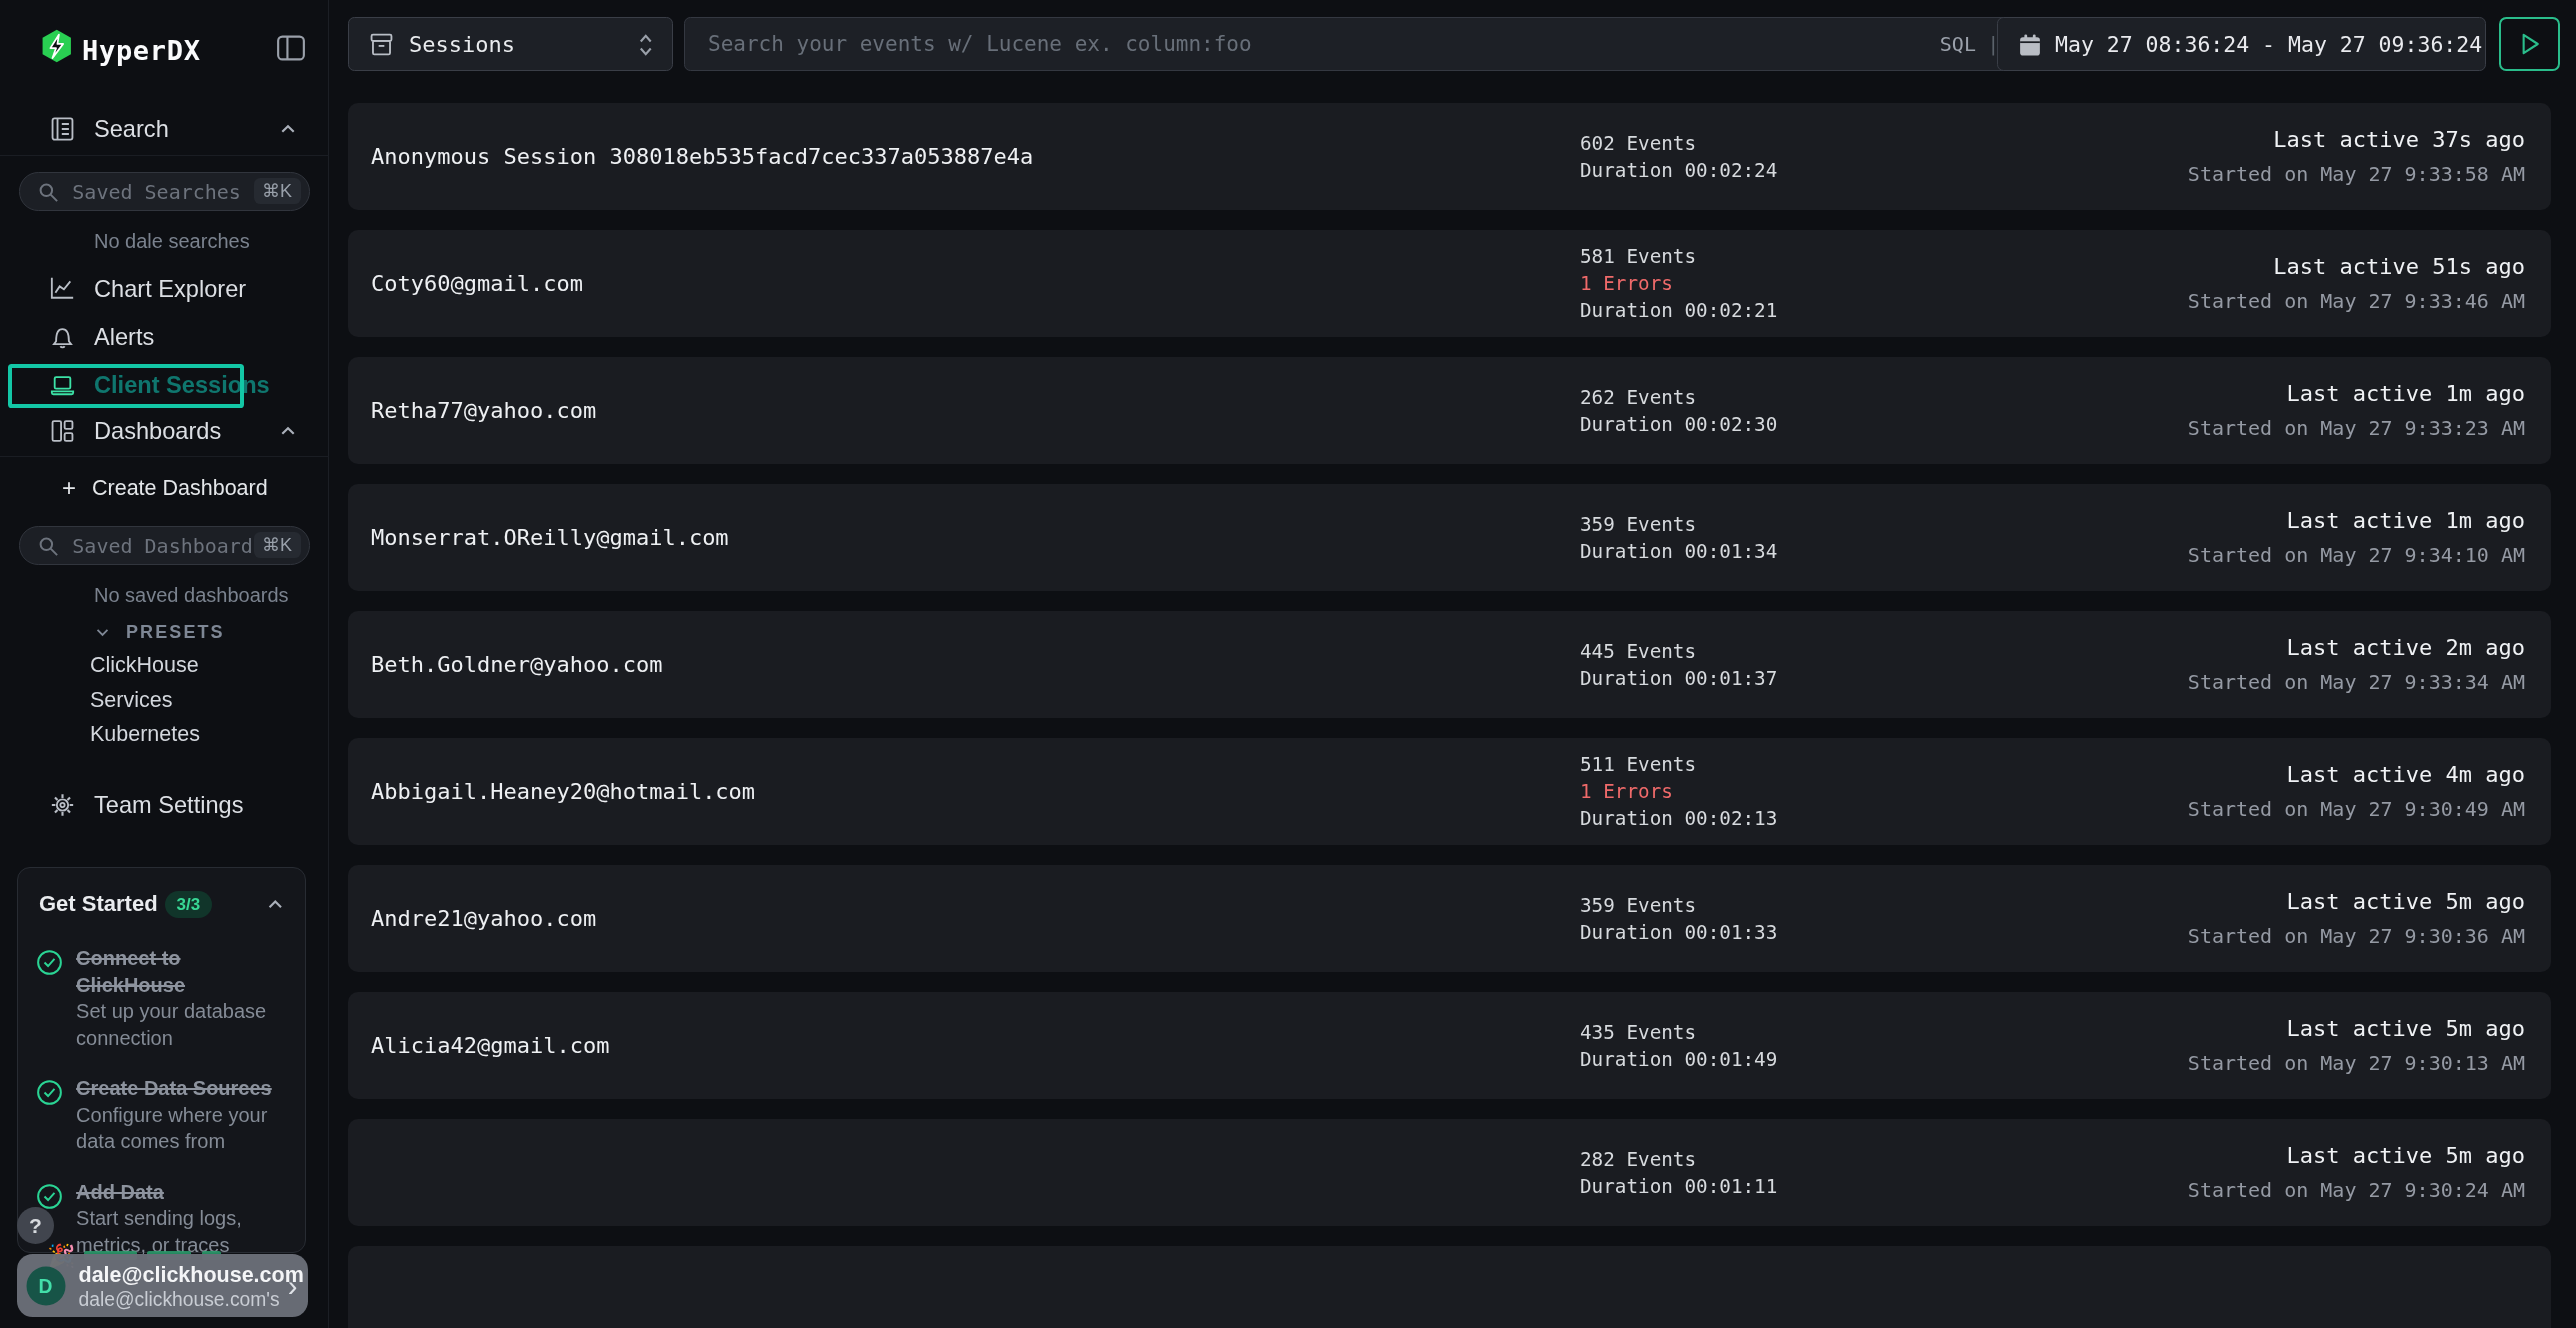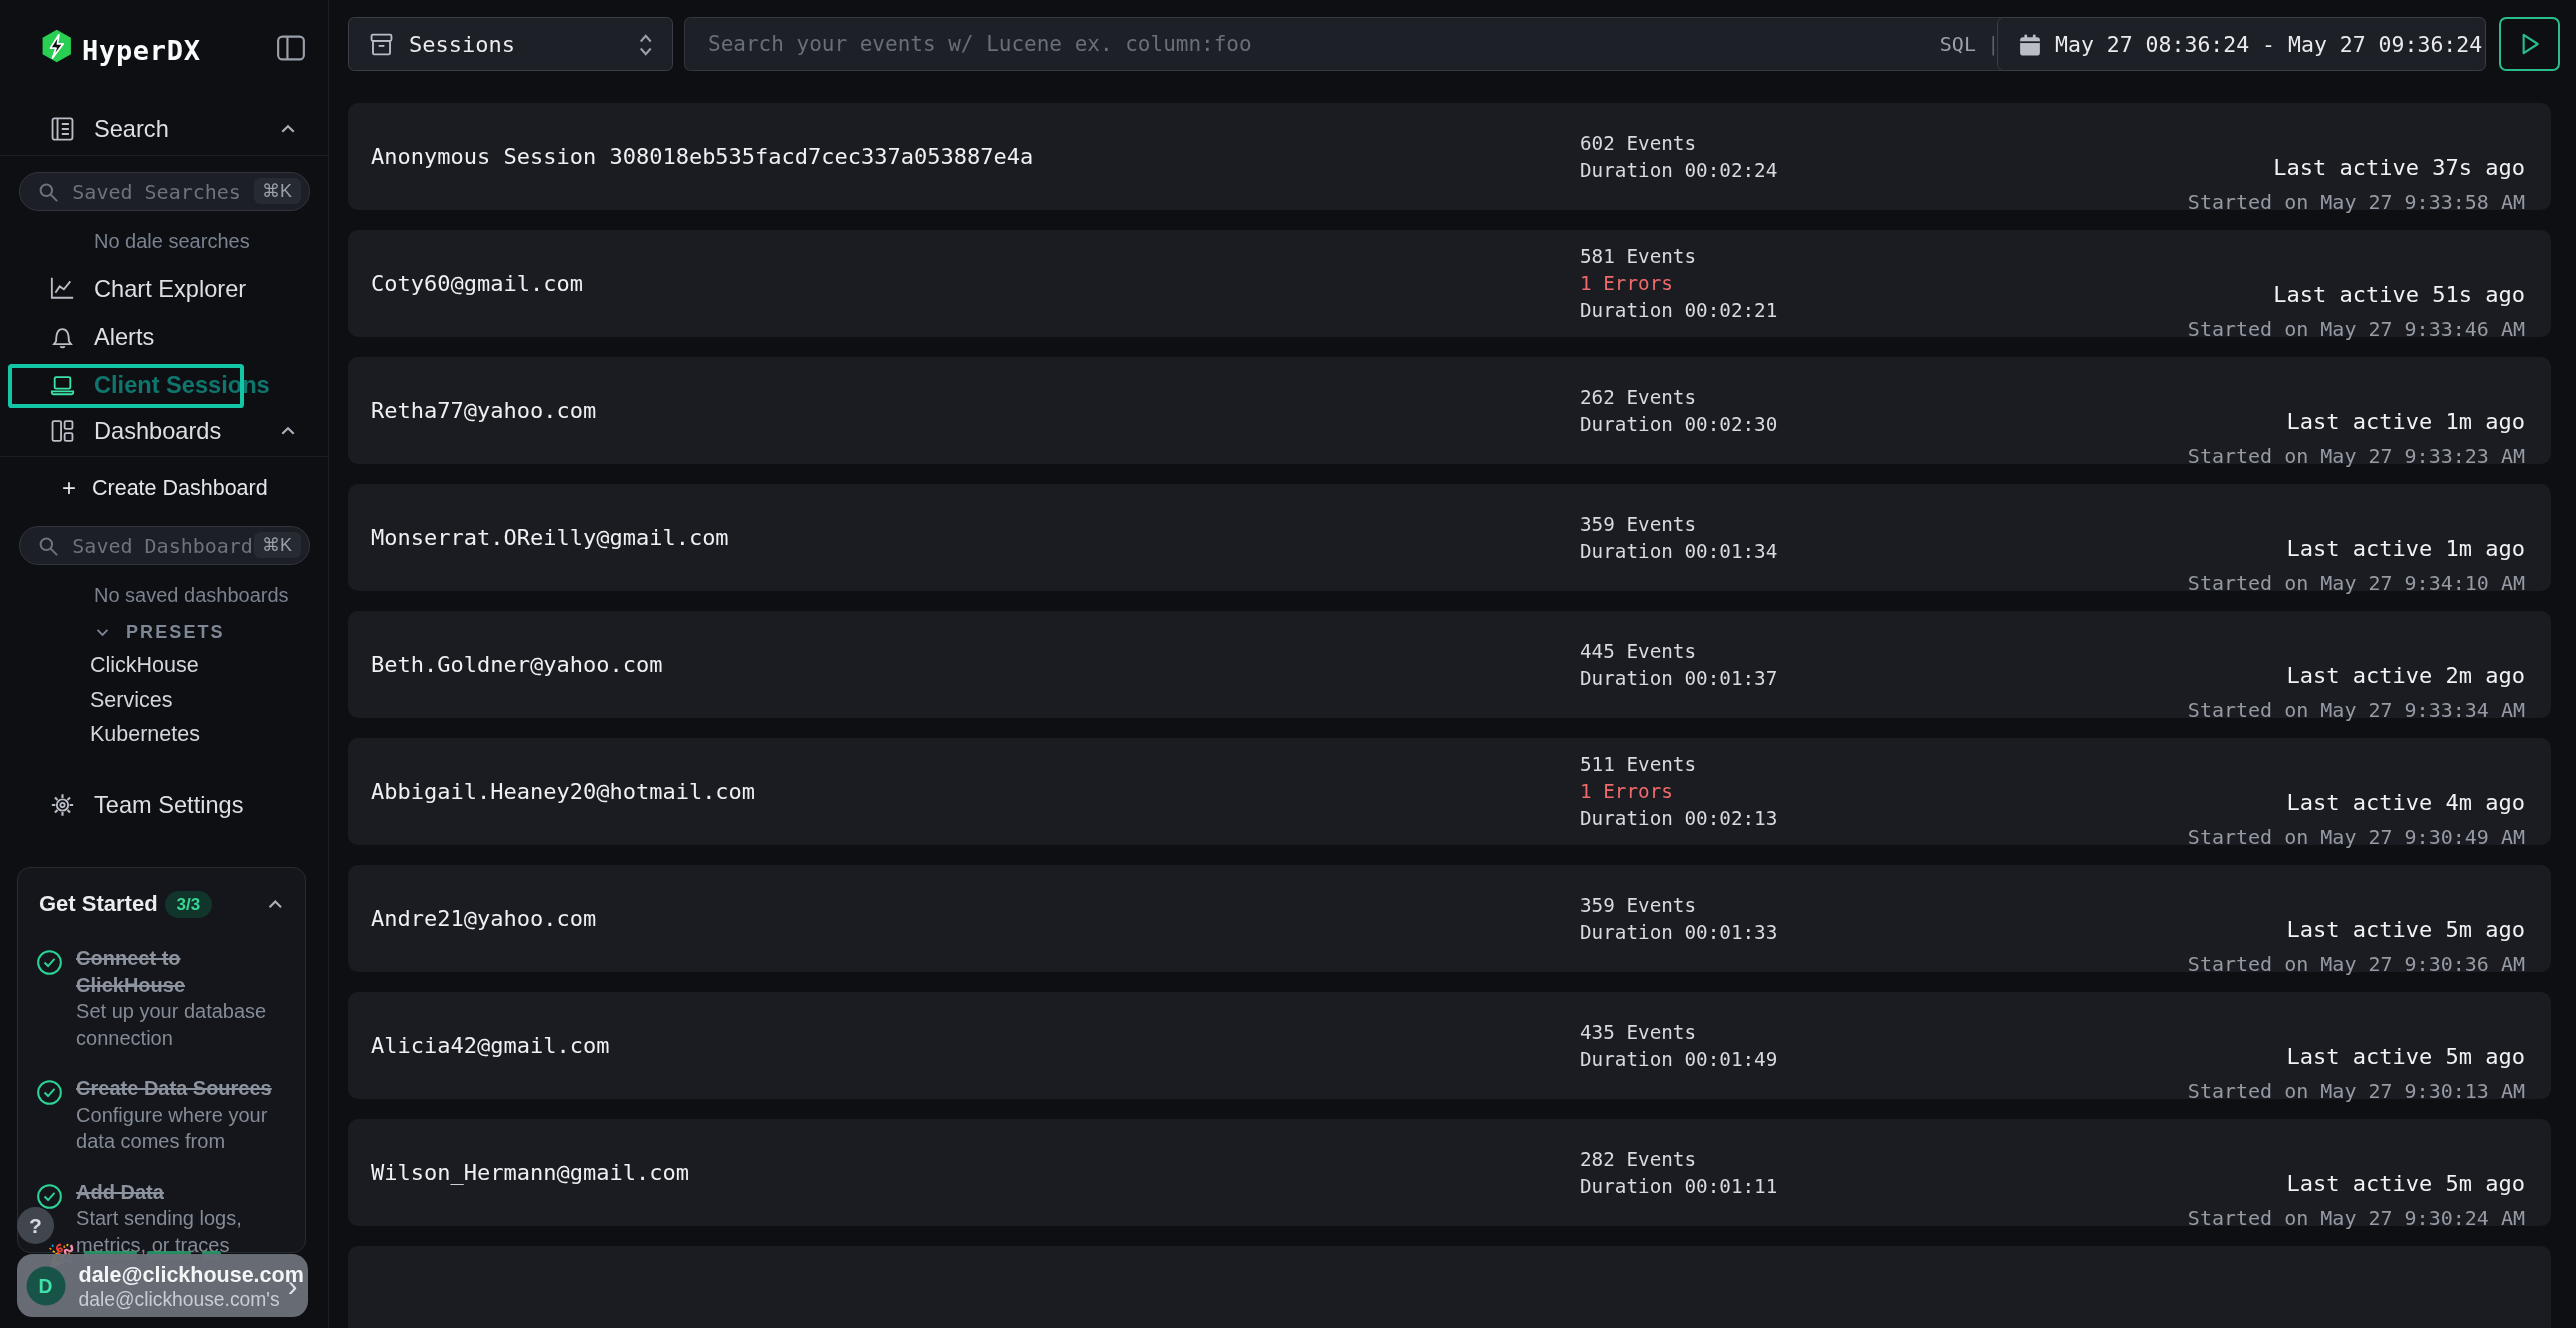--- a/index.html
+++ b/index.html
@@ -73,21 +73,21 @@
   .play-btn { position:absolute; left:2499px; top:16.5px; width:61px; height:54px; border:2.1px solid #2abd8b; border-radius:7.2px; background:transparent; cursor:pointer; }
   .play-btn svg { position:absolute; left:50%; top:50%; transform:translate(-50%,-50%); }
 
   
   .session-list { position:absolute; left:348px; top:103px; width:2203px; height:1225px; display:flex; flex-direction:column; gap:20px; overflow:hidden; }
   .session-card { position:relative; width:2203px; height:107px; flex:0 0 107px; background:#1a1c21; border-radius:10px; cursor:pointer; }
   .session-card.partial { flex:0 0 107px; }
   .s-name { position:absolute; left:23px; top:0; height:100%; display:flex; align-items:center; font-size:22px; color:#eef0f3; white-space:nowrap; }
   .s-mid { position:absolute; left:1232px; top:0; height:100%; display:flex; flex-direction:column; justify-content:center; font-size:19.3px; line-height:27px; color:#d7dade; }
   .s-errors { color:#ef6a6a; }
-  .s-right { position:absolute; right:26px; top:0; height:100%; display:flex; flex-direction:column; justify-content:center; align-items:flex-end; gap:10px;margin-top:28px; }
+  .s-right { position:absolute; right:26px; top:0; height:100%; display:flex; flex-direction:column; justify-content:center; align-items:flex-end; gap:10px; }
   .s-last { font-size:22px; color:#f0f2f5; white-space:nowrap; }
   .s-started { font-size:20px; color:#959aa4; white-space:nowrap; }
 
   svg { display:block; }
 </style>
 </head>
 <body>
 
 <aside class="sidebar">
 
@@ -447,21 +447,20 @@
 
       <div>Duration 00:01:49</div>
     </div>
     <div class="s-right mono">
       <div class="s-last">Last active 5m ago</div>
       <div class="s-started">Started on May 27 9:30:13 AM</div>
     </div>
   </div>
 
   <div class="session-card">
-    <div class="s-name mono">Wilson_Hermann@gmail.com</div>
     <div class="s-mid mono">
       <div>282 Events</div>
 
       <div>Duration 00:01:11</div>
     </div>
     <div class="s-right mono">
       <div class="s-last">Last active 5m ago</div>
       <div class="s-started">Started on May 27 9:30:24 AM</div>
     </div>
   </div>

